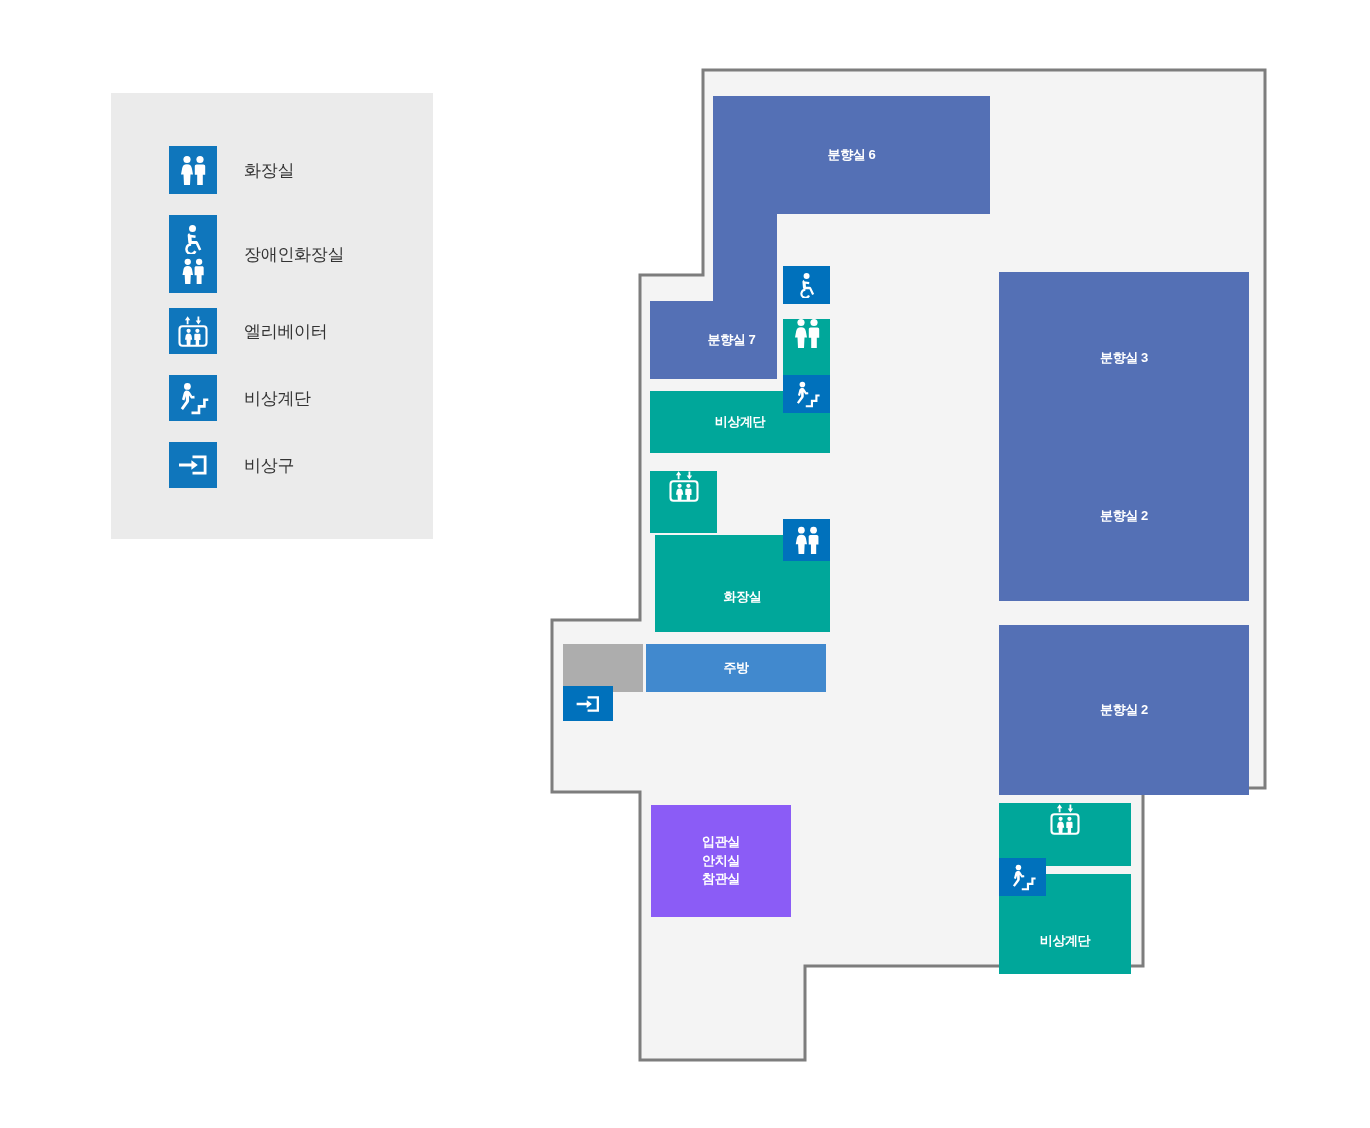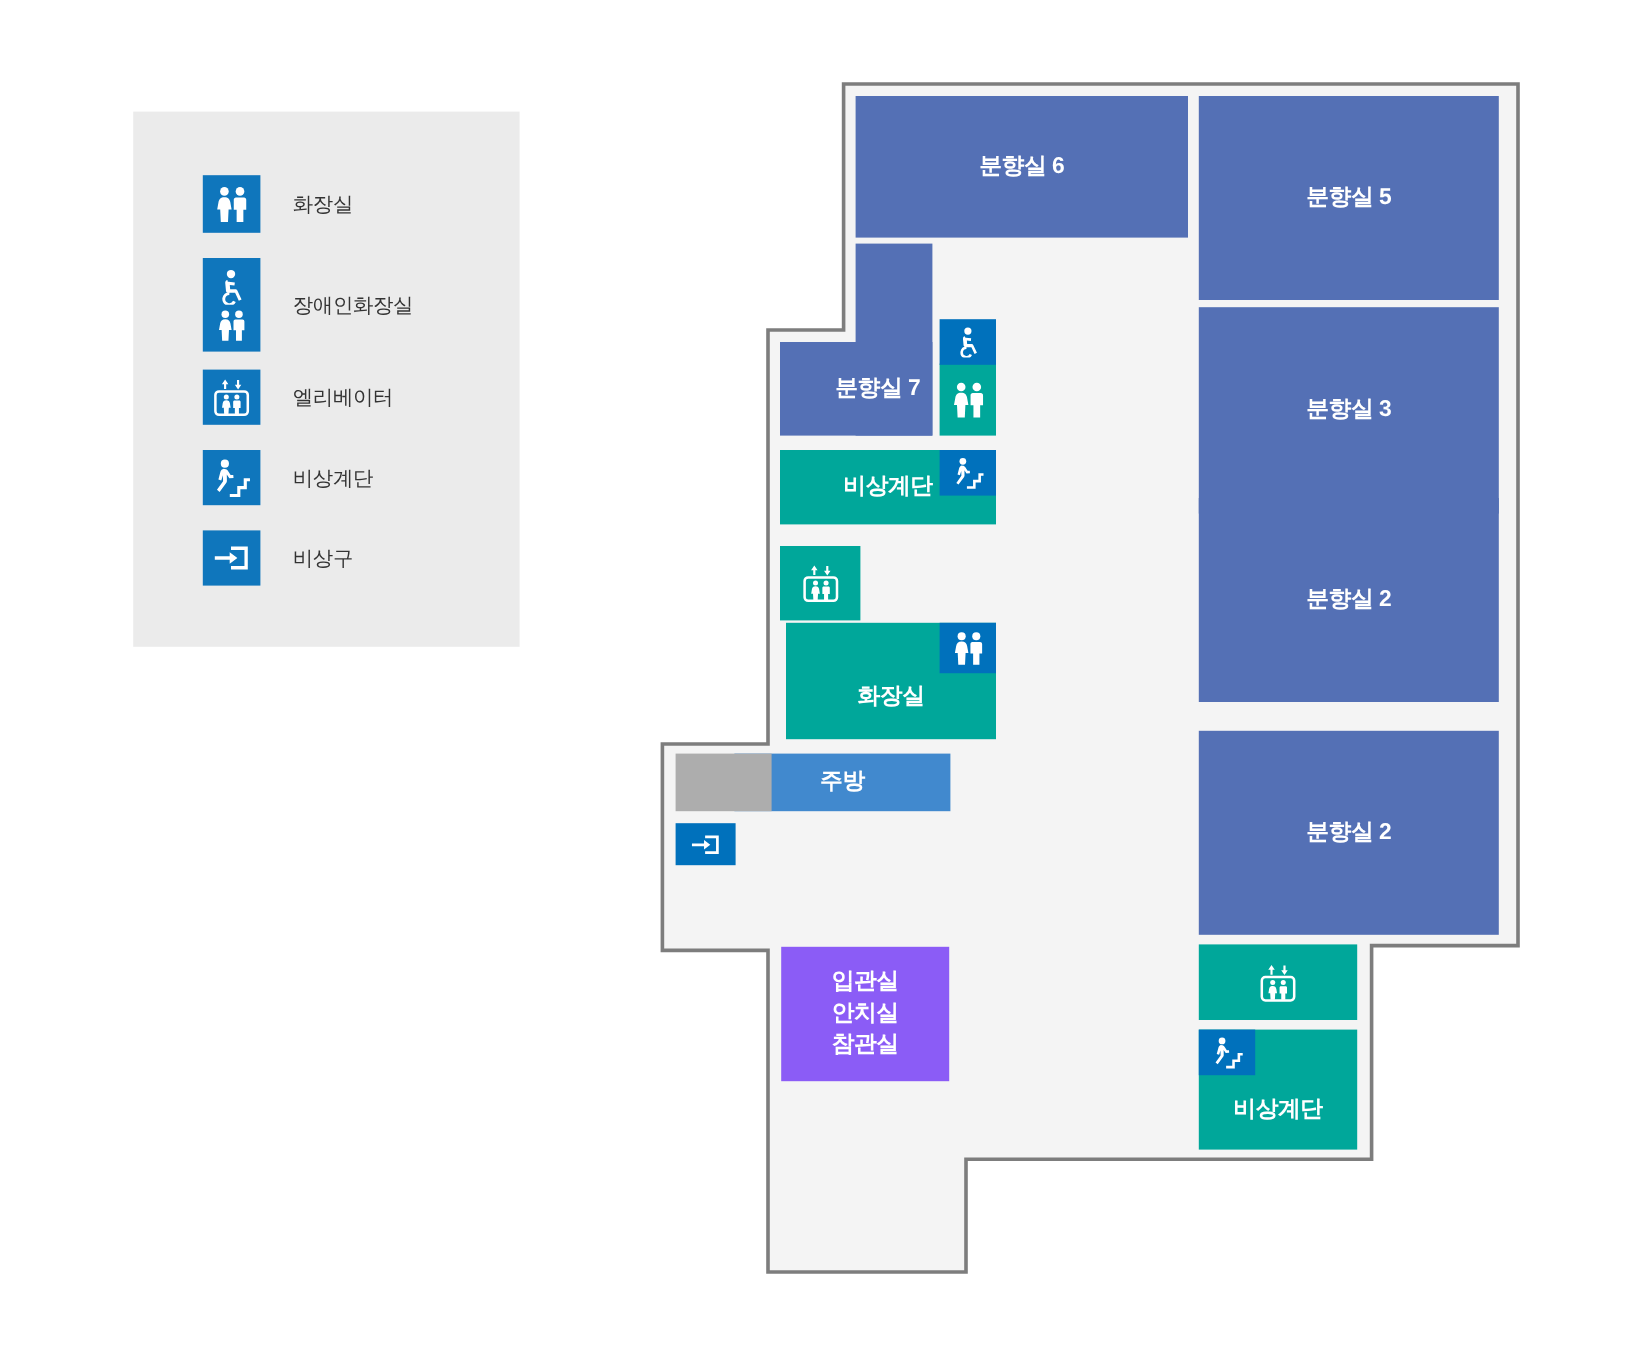--- a/index.html
+++ b/index.html
@@ -60,25 +60,26 @@
   .wall-svg { position: absolute; left: 0; top: 0; }
 
   
   .room {
     position: absolute;
     box-sizing: border-box;
     display: flex;
     align-items: center;
     justify-content: center;
     color: #ffffff;
-    font-size: 19px;
+    font-size: 13px;
     font-weight: bold;
     letter-spacing: -0.4px;
     line-height: 1.42;
     text-align: center;
+    margin-top: 16px;
   }
   .room-blue   { background: #5470b5; }
   .room-teal   { background: #00a79a; }
   .room-kitch  { background: #4189ce; }
   .room-purple { background: #8b5cf6; }
   .room-gray   { background: #adadad; }
 
   .room .room-label { white-space: pre-line; }
 
   
@@ -175,23 +176,20 @@
     <svg class="wall-svg" width="1370" height="1128">
       <polygon points="
         703,70 1265,70 1265,788 1143,788 1143,966 805,966 805,1060 640,1060
         640,792 552,792 552,620 640,620 640,275 703,275" fill="#f4f4f4" stroke="#7d7d7d" stroke-width="3" stroke-linejoin="miter"></polygon>
     </svg>
 
     <div class="room room-blue" style="left:713px; top:80px; width:277px; height:118px;">
       <span class="room-label">분향실 6</span>
     </div>
 
-    <div class="room room-blue" style="left:999px; top:80px; width:250px; height:170px;">
-      <span class="room-label">분향실 5</span>
-    </div>
 
     <div class="room room-blue" style="left:999px; top:256px; width:250px; height:172px;">
       <span class="room-label">분향실 3</span>
     </div>
 
     <div class="room room-blue" style="left:999px; top:415px; width:250px; height:170px;">
       <span class="room-label">분향실 2</span>
     </div>
 
     <div class="room room-blue" style="left:999px; top:609px; width:250px; height:170px;">
@@ -208,21 +206,21 @@
     <div class="room room-teal" style="left:650px; top:375px; width:180px; height:62px;">
       <span class="room-label">비상계단</span>
     </div>
 
     <div class="room room-teal" style="left:650px; top:455px; width:67px; height:62px;"></div>
 
     <div class="room room-teal" style="left:655px; top:519px; width:175px; height:97px;">
       <span class="room-label" style="margin-top:28px;">화장실</span>
     </div>
 
-    <div class="room room-kitch" style="left:612px; top:628px; width:180px; height:48px;">
+    <div class="room room-kitch" style="left:646px; top:628px; width:180px; height:48px;">
       <span class="room-label">주방</span>
     </div>
 
     <div class="room room-gray" style="left:563px; top:628px; width:80px; height:48px;"></div>
 
     <div class="room room-teal" style="left:999px; top:787px; width:132px; height:63px;"></div>
 
     <div class="room room-teal" style="left:999px; top:858px; width:132px; height:100px;">
       <span class="room-label" style="margin-top:34px;">비상계단</span>
     </div>

